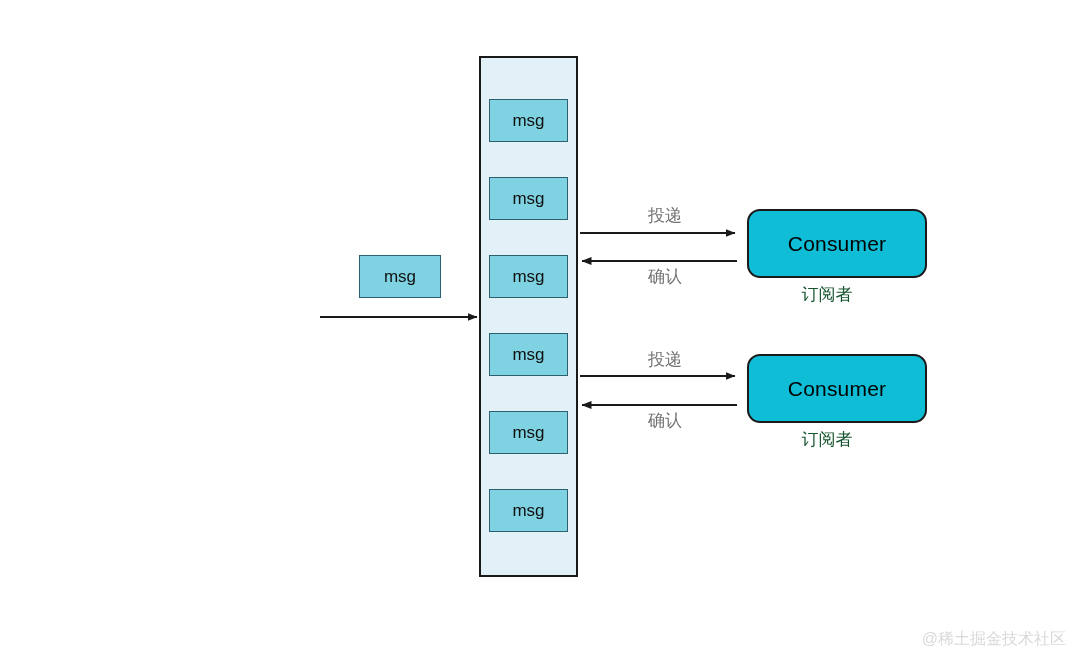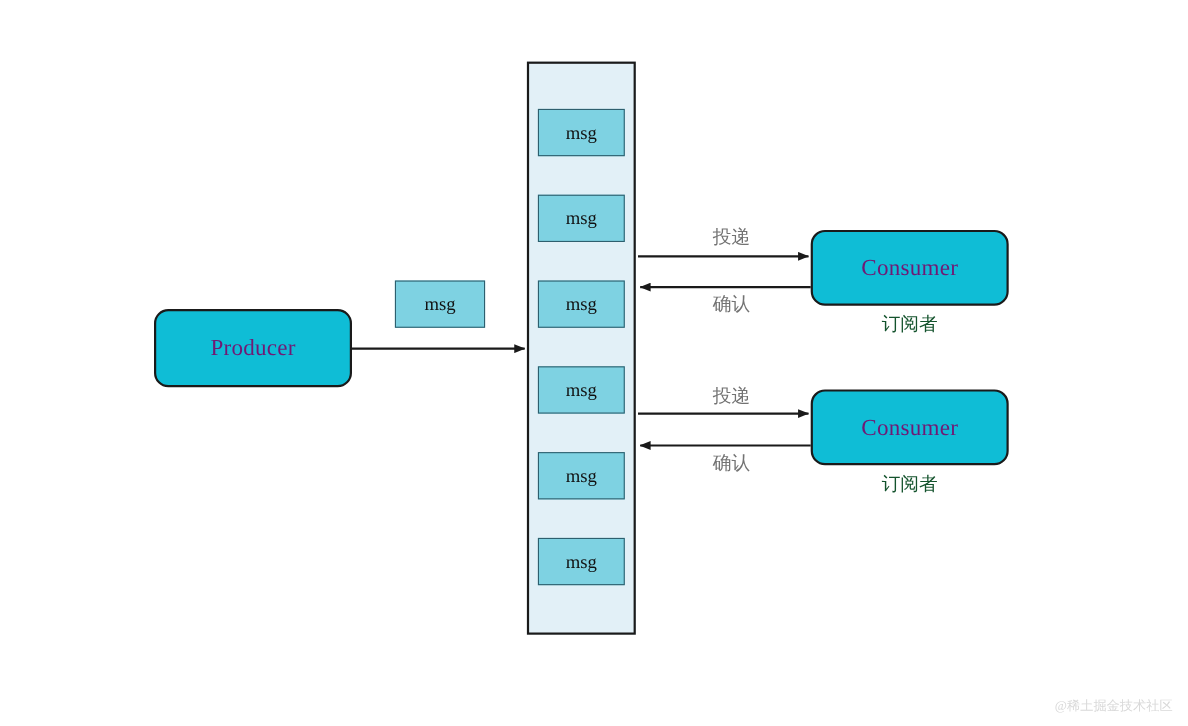--- a/index.html
+++ b/index.html
@@ -9,40 +9,40 @@
   }
   body {
     font-family: "Liberation Sans", "DejaVu Sans", sans-serif;
   }
   #canvas {
     position: relative;
     width: 1080px;
     height: 660px;
     background: #ffffff;
     overflow: hidden;
-    font-family: Liberation Serif, serif;
   }
   #svg-layer {
     position: absolute;
     left: 0;
     top: 0;
     width: 1080px;
     height: 660px;
   }
 
   
   .node {
     position: absolute;
     box-sizing: border-box;
     display: flex;
     align-items: center;
     justify-content: center;
     border: 2px solid #1a1a1a;
-    color: #701a75;
+    color: #000000;
     z-index: 3;
+    margin-left: 10px;
   }
   .node-round {
     border-radius: 13px;
   }
   .actor {
     font-size: 21px;
     letter-spacing: 0.2px;
   }
 
   
@@ -152,21 +152,21 @@
   #label-deliver-1 { left: 605px; top: 204px; width: 120px; }
   #label-ack-1     { left: 605px; top: 265px; width: 120px; }
   #label-deliver-2 { left: 605px; top: 348px; width: 120px; }
   #label-ack-2     { left: 605px; top: 409px; width: 120px; }
 
   
   #watermark {
     position: absolute;
     right: 14px;
     bottom: 10px;
-    font-size: 12px;
+    font-size: 16px;
     color: #d9d9d9;
     white-space: nowrap;
     z-index: 5;
   }
 </style>
 </head>
 <body>
 
 <div id="canvas" style="background: rgb(255, 255, 255);">
 
@@ -194,21 +194,20 @@
   <div id="topic-container" style="background: rgb(226, 240, 247); border-color: rgb(26, 26, 26);"></div>
 
   <div class="msg-box msg-in-topic" id="msg-topic-0" style="background: rgb(126, 210, 226); border-color: rgb(46, 95, 110);">msg</div>
   <div class="msg-box msg-in-topic" id="msg-topic-1" style="background: rgb(126, 210, 226); border-color: rgb(46, 95, 110);">msg</div>
   <div class="msg-box msg-in-topic" id="msg-topic-2" style="background: rgb(126, 210, 226); border-color: rgb(46, 95, 110);">msg</div>
   <div class="msg-box msg-in-topic" id="msg-topic-3" style="background: rgb(126, 210, 226); border-color: rgb(46, 95, 110);">msg</div>
   <div class="msg-box msg-in-topic" id="msg-topic-4" style="background: rgb(126, 210, 226); border-color: rgb(46, 95, 110);">msg</div>
   <div class="msg-box msg-in-topic" id="msg-topic-5" style="background: rgb(126, 210, 226); border-color: rgb(46, 95, 110);">msg</div>
 
 
-  <div class="node node-round actor" id="producer-node" style="background: rgb(15, 189, 214); border-color: rgb(26, 26, 26);">Producer</div>
 
   <div class="msg-box" id="msg-inflight" style="background: rgb(126, 210, 226); border-color: rgb(46, 95, 110);">msg</div>
 
   <div class="node node-round actor" id="consumer-node-1" style="background: rgb(15, 189, 214); border-color: rgb(26, 26, 26);">Consumer</div>
   <div class="caption" id="consumer-caption-1">订阅者</div>
 
   <div class="node node-round actor" id="consumer-node-2" style="background: rgb(15, 189, 214); border-color: rgb(26, 26, 26);">Consumer</div>
   <div class="caption" id="consumer-caption-2">订阅者</div>
 
   <div class="edge-label" id="label-deliver-1">投递</div>

